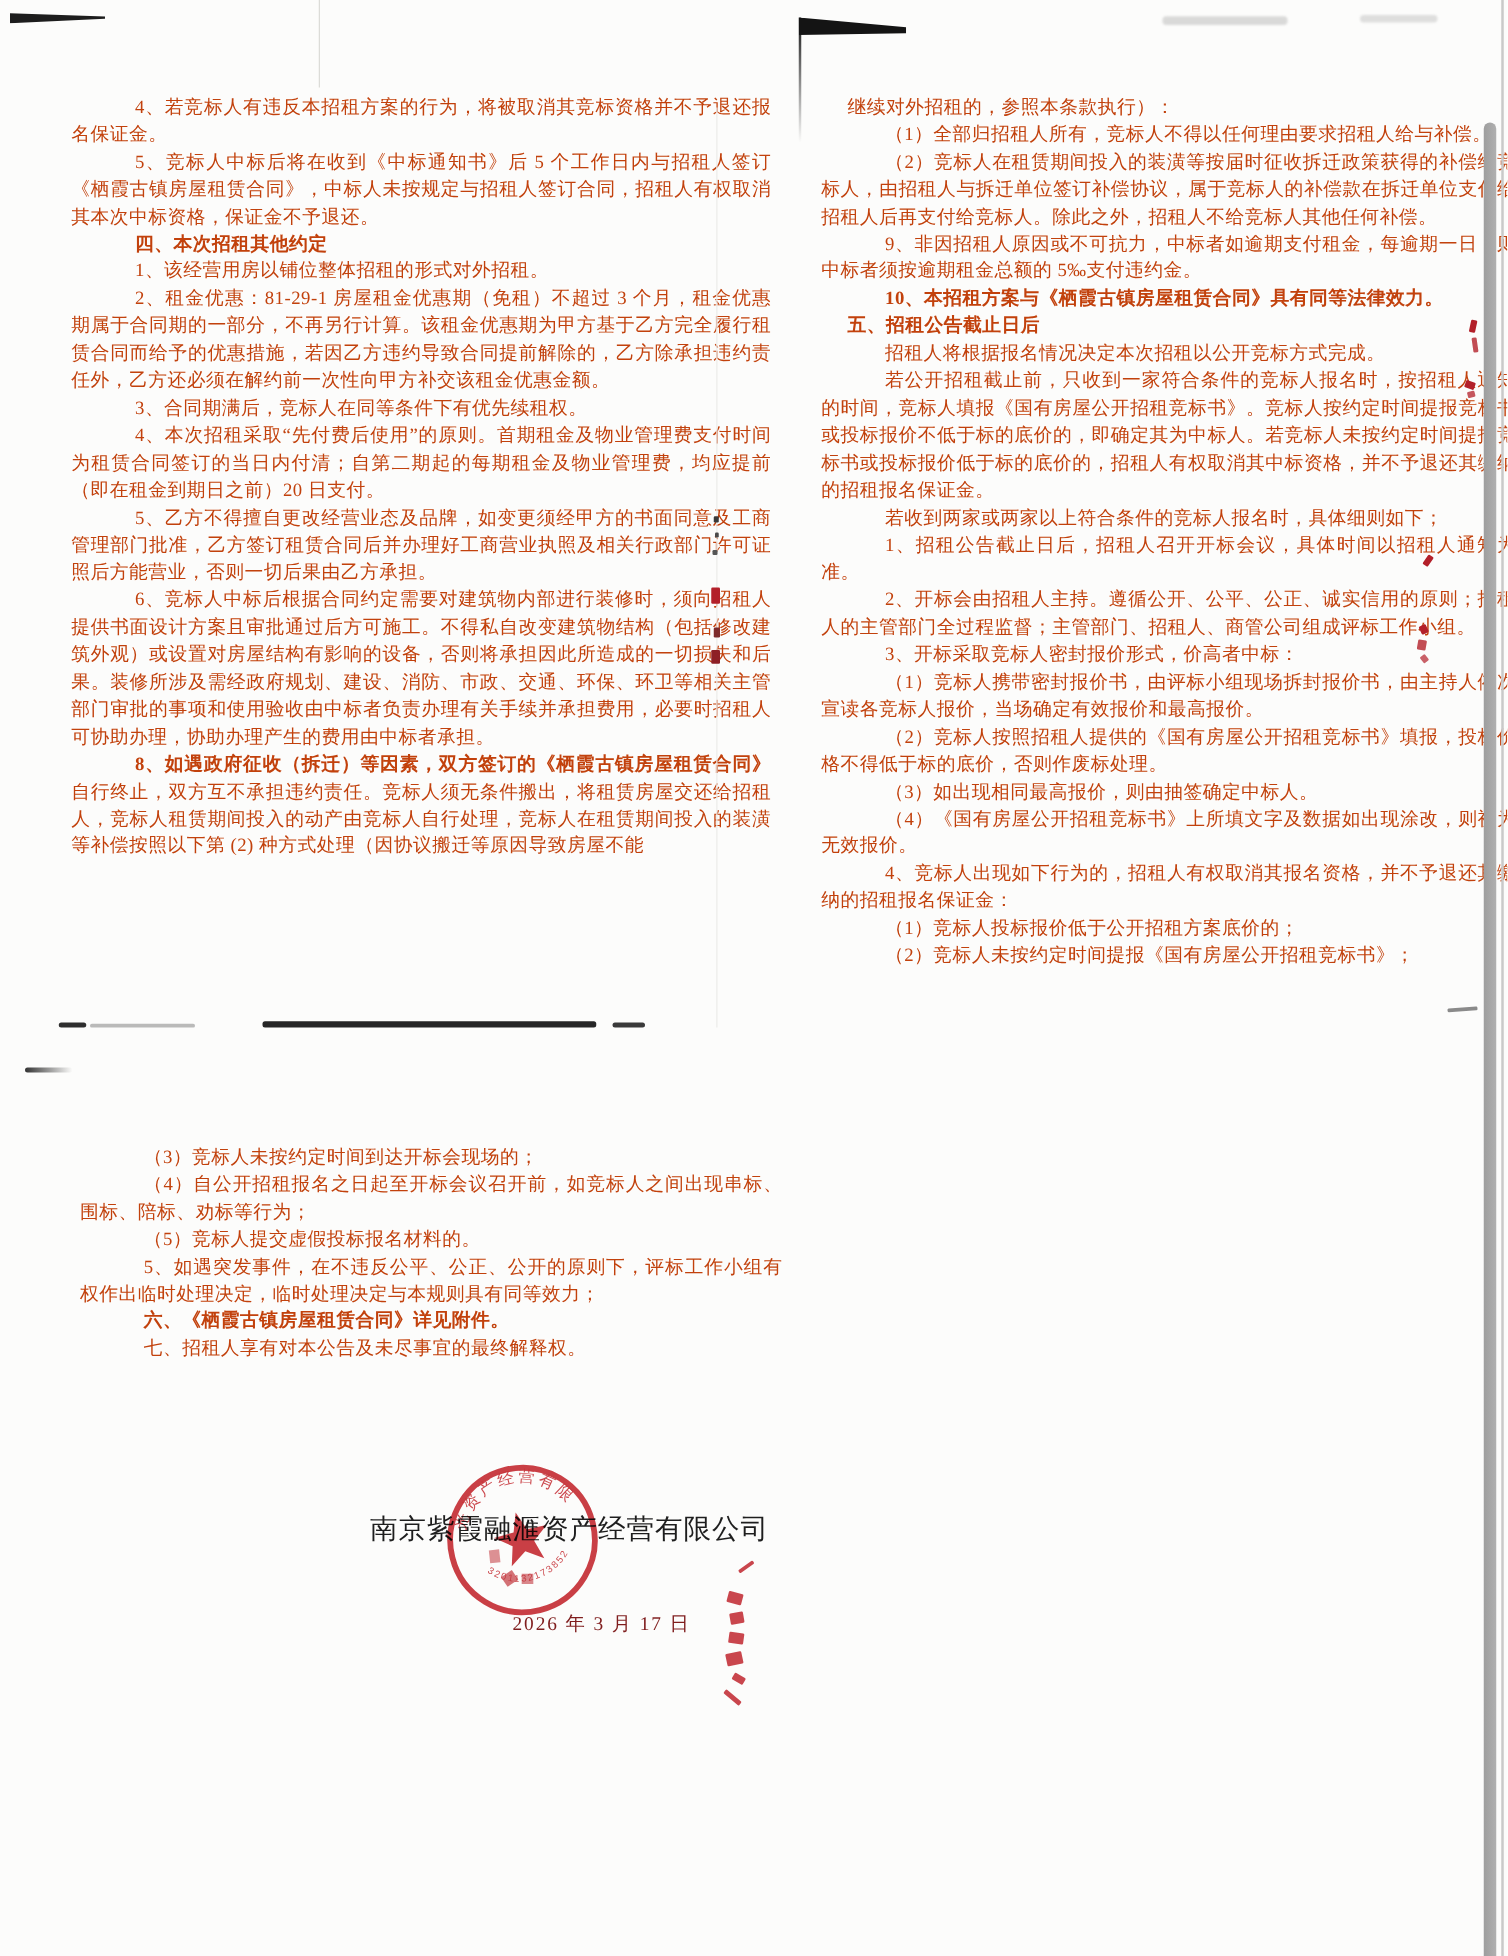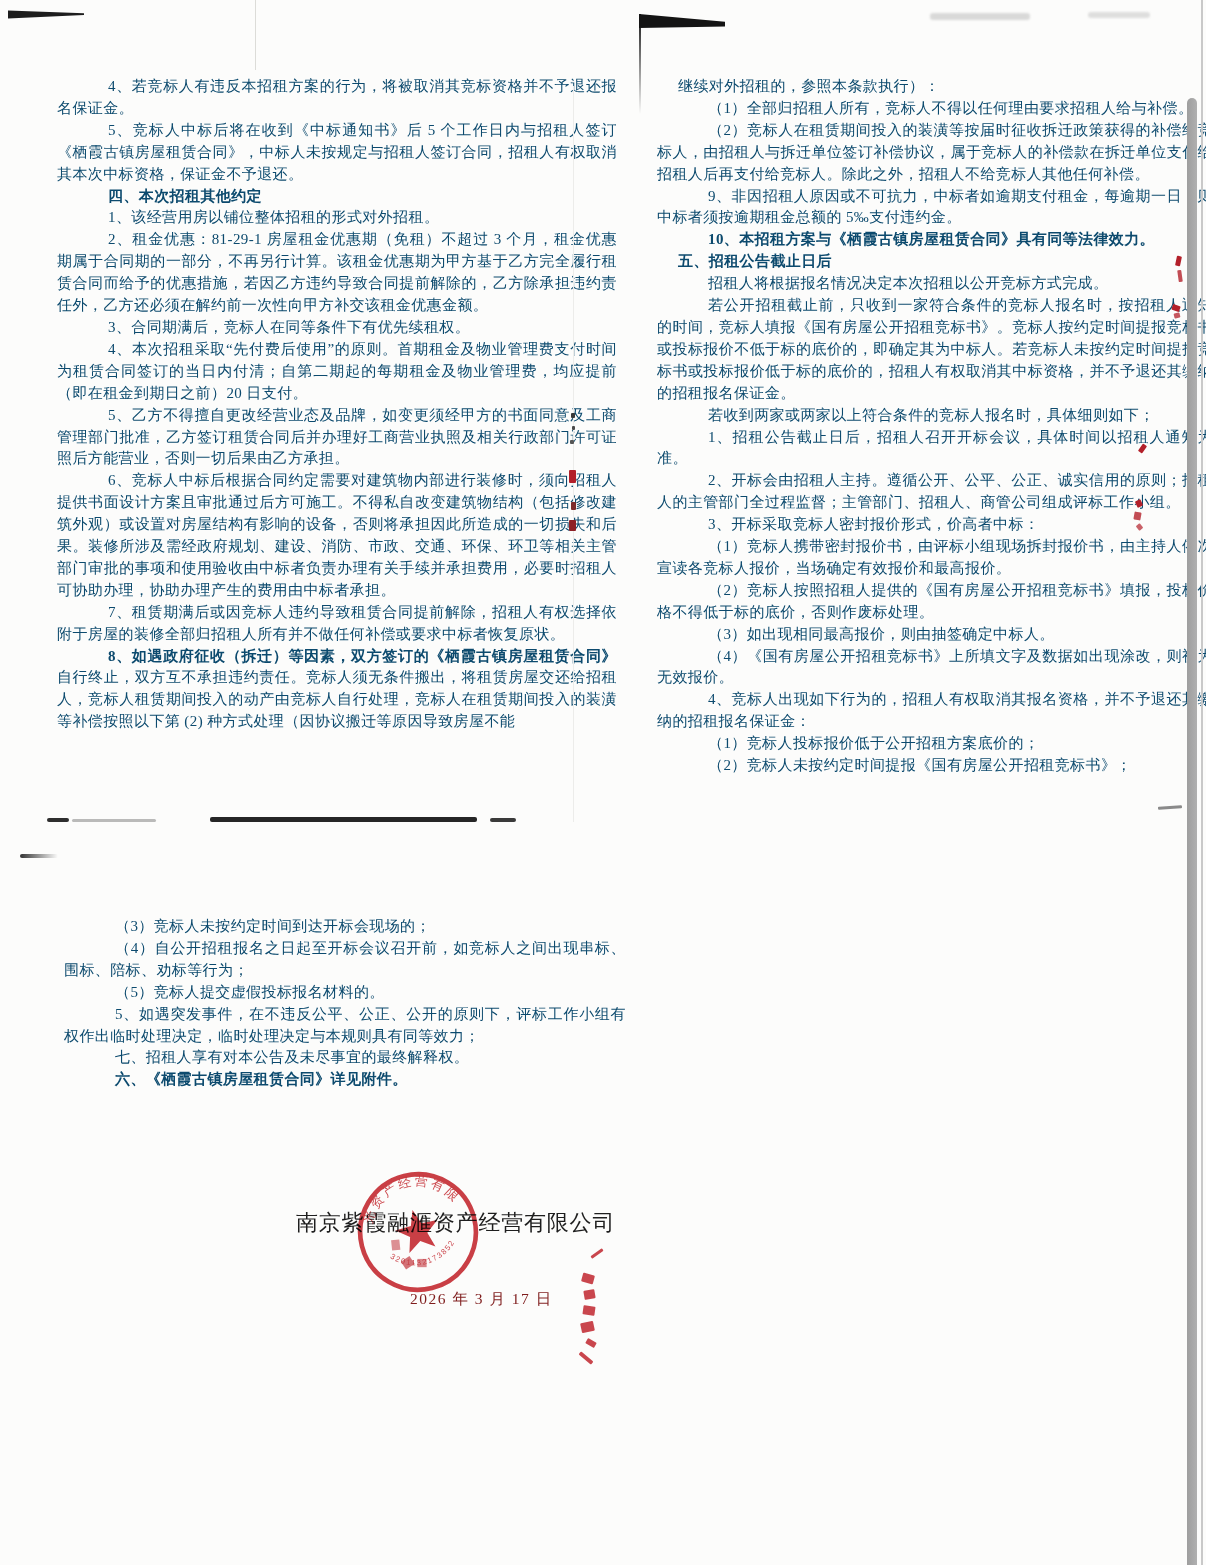--- a/index.html
+++ b/index.html
@@ -14,21 +14,21 @@
   }
   
   .col{position:absolute;color:#242424;}
   .col-left{left:57px;top:76px;width:560px;}
   .col-right{left:657px;top:76px;width:556px;}
   .col-page2{left:64px;top:916px;width:562px;}
   .para{
     margin:0;text-indent:2em;
     font-size:15px;line-height:21.9px;
     text-align:justify;letter-spacing:0.4px;
-    color:#0c4a6e;
+    color:#c2410c;
   }
   .para.bold{font-weight:bold;}
   .para.noindent{text-indent:0;}
   .para b{font-weight:bold;padding-left:21px;}
   
   .company{
     position:absolute;left:296px;top:1208px;
     font-size:22px;letter-spacing:0.8px;color:#1e1e1e;
     white-space:nowrap;
   }
@@ -93,21 +93,20 @@
 
   <p class="para"><b></b><span>4、若竞标人有违反本招租方案的行为，将被取消其竞标资格并不予退还报名保证金。</span></p>
       <p class="para"><b></b><span>5、竞标人中标后将在收到《中标通知书》后 5 个工作日内与招租人签订《栖霞古镇房屋租赁合同》，中标人未按规定与招租人签订合同，招租人有权取消其本次中标资格，保证金不予退还。</span></p>
       <p class="para bold"><b></b><span>四、本次招租其他约定</span></p>
       <p class="para"><b></b><span>1、该经营用房以铺位整体招租的形式对外招租。</span></p>
       <p class="para"><b></b><span>2、租金优惠：81-29-1 房屋租金优惠期（免租）不超过 3 个月，租金优惠期属于合同期的一部分，不再另行计算。该租金优惠期为甲方基于乙方完全履行租赁合同而给予的优惠措施，若因乙方违约导致合同提前解除的，乙方除承担违约责任外，乙方还必须在解约前一次性向甲方补交该租金优惠金额。</span></p>
       <p class="para"><b></b><span>3、合同期满后，竞标人在同等条件下有优先续租权。</span></p>
       <p class="para"><b></b><span>4、本次招租采取“先付费后使用”的原则。首期租金及物业管理费支付时间为租赁合同签订的当日内付清；自第二期起的每期租金及物业管理费，均应提前（即在租金到期日之前）20 日支付。</span></p>
       <p class="para"><b></b><span>5、乙方不得擅自更改经营业态及品牌，如变更须经甲方的书面同意及工商管理部门批准，乙方签订租赁合同后并办理好工商营业执照及相关行政部门许可证照后方能营业，否则一切后果由乙方承担。</span></p>
       <p class="para"><b></b><span>6、竞标人中标后根据合同约定需要对建筑物内部进行装修时，须向招租人提供书面设计方案且审批通过后方可施工。不得私自改变建筑物结构（包括修改建筑外观）或设置对房屋结构有影响的设备，否则将承担因此所造成的一切损失和后果。装修所涉及需经政府规划、建设、消防、市政、交通、环保、环卫等相关主管部门审批的事项和使用验收由中标者负责办理有关手续并承担费用，必要时招租人可协助办理，协助办理产生的费用由中标者承担。</span></p>
-      <p class="para"><b></b><span>7、租赁期满后或因竞标人违约导致租赁合同提前解除，招租人有权选择依附于房屋的装修全部归招租人所有并不做任何补偿或要求中标者恢复原状。</span></p>
       <p class="para"><b>8、如遇政府征收（拆迁）等因素，双方签订的《栖霞古镇房屋租赁合同》</b><span>自行终止，双方互不承担违约责任。竞标人须无条件搬出，将租赁房屋交还给招租人，竞标人租赁期间投入的动产由竞标人自行处理，竞标人在租赁期间投入的装潢等补偿按照以下第 (2) 种方式处理（因协议搬迁等原因导致房屋不能</span></p>
     </section>
 
   <section class="col col-right">
 
   <p class="para noindent"><b></b><span>继续对外招租的，参照本条款执行）：</span></p>
       <p class="para"><b></b><span>（1）全部归招租人所有，竞标人不得以任何理由要求招租人给与补偿。</span></p>
       <p class="para"><b></b><span>（2）竞标人在租赁期间投入的装潢等按届时征收拆迁政策获得的补偿给竞标人，由招租人与拆迁单位签订补偿协议，属于竞标人的补偿款在拆迁单位支付给招租人后再支付给竞标人。除此之外，招租人不给竞标人其他任何补偿。</span></p>
       <p class="para"><b></b><span>9、非因招租人原因或不可抗力，中标者如逾期支付租金，每逾期一日，则中标者须按逾期租金总额的 5‰支付违约金。</span></p>
       <p class="para bold"><b></b><span>10、本招租方案与《栖霞古镇房屋租赁合同》具有同等法律效力。</span></p>
@@ -126,22 +125,22 @@
       <p class="para"><b></b><span>（1）竞标人投标报价低于公开招租方案底价的；</span></p>
       <p class="para"><b></b><span>（2）竞标人未按约定时间提报《国有房屋公开招租竞标书》；</span></p>
     </section>
 
   <section class="col col-page2">
 
   <p class="para"><b></b><span>（3）竞标人未按约定时间到达开标会现场的；</span></p>
       <p class="para"><b></b><span>（4）自公开招租报名之日起至开标会议召开前，如竞标人之间出现串标、围标、陪标、劝标等行为；</span></p>
       <p class="para"><b></b><span>（5）竞标人提交虚假投标报名材料的。</span></p>
       <p class="para"><b></b><span>5、如遇突发事件，在不违反公平、公正、公开的原则下，评标工作小组有权作出临时处理决定，临时处理决定与本规则具有同等效力；</span></p>
+      <p class="para bold"><b></b><span>六、《栖霞古镇房屋租赁合同》详见附件。</span></p>
       <p class="para"><b></b><span>七、招租人享有对本公告及未尽事宜的最终解释权。</span></p>
-      <p class="para bold"><b></b><span>六、《栖霞古镇房屋租赁合同》详见附件。</span></p>
     </section>
 
   <div class="company">南京紫霞融滙资产经营有限公司</div>
   <div class="date">2026 年 3 月 17 日</div>
 
   <svg class="stamp" viewBox="0 0 124 124">
     <defs>
       <path id="arcTop" d="M 17 62 A 45 45 0 0 1 107 62" fill="none"></path>
       <path id="arcBottom" d="M 21 66 A 44 44 0 0 0 103 66" fill="none"></path>
     </defs>

